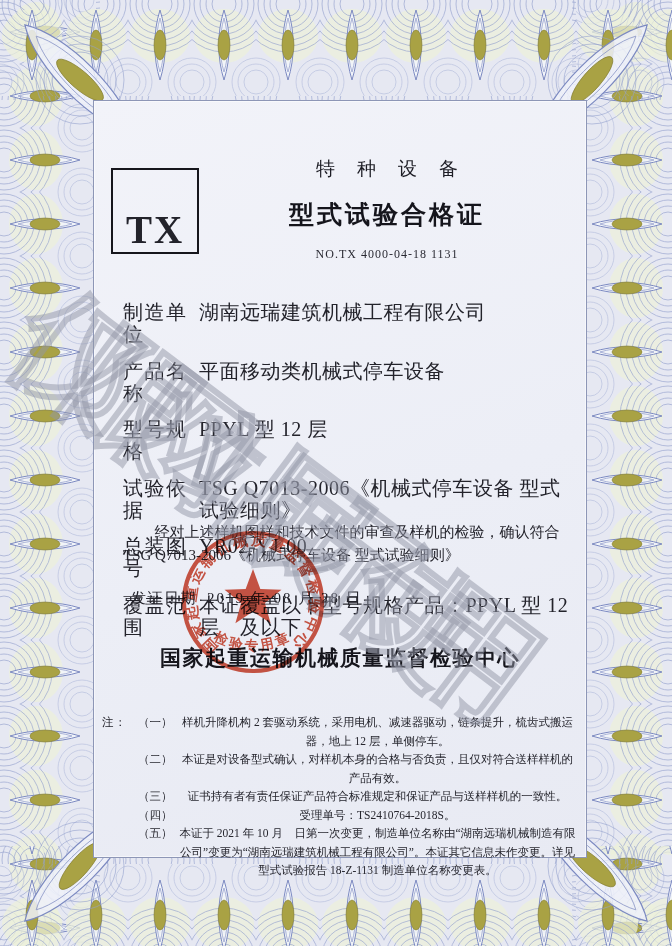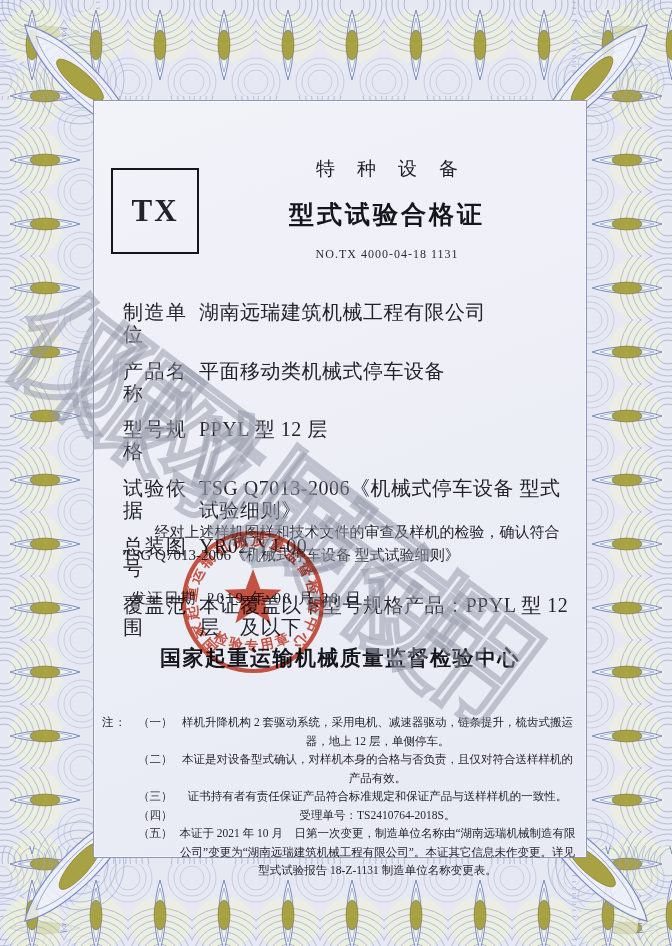--- a/index.html
+++ b/index.html
@@ -4,21 +4,21 @@
 <style>
   html,body{margin:0;padding:0;background:#cfd2de;}
   .page{position:relative;width:672px;height:946px;margin:0 auto;background:#e6e8f2;overflow:hidden;
         font-family:"Liberation Serif","DejaVu Serif",serif;color:#23232b;}
   .border-svg{position:absolute;left:0;top:0;z-index:0;}
   .inner-panel{position:absolute;left:93px;top:100px;width:492px;height:756px;z-index:2;
         background:linear-gradient(160deg,#f2f3f9 0%,#eceef6 55%,#e8eaf3 100%);
         border:1px solid #8d96b6;box-shadow:0 0 0 1px rgba(255,255,255,.5) inset;}
   
   .tx-badge{position:absolute;left:17px;top:67px;width:84px;height:82px;border:2px solid #16161c;
-        display:flex;align-items:center;justify-content:center;font-size:31px;font-weight:700;letter-spacing:2px;}
+        display:flex;align-items:flex-end;justify-content:center;font-size:39px;font-weight:700;letter-spacing:2px;}
   .title-block{position:absolute;left:104px;top:55px;width:378px;text-align:center;}
   .supertitle{font-size:19px;letter-spacing:22px;padding-left:22px;color:#1d1d25;}
   .main-title{font-size:25px;font-weight:700;letter-spacing:3px;margin-top:16px;color:#15151c;}
   .cert-no{font-size:12px;letter-spacing:1px;margin-top:16px;color:#2a2a33;}
   
   .fields{position:absolute;left:29px;top:200px;width:452px;}
   .frow{display:flex;margin-bottom:14.5px;font-size:20px;line-height:22px;}
   .flabel{width:66px;letter-spacing:1.5px;flex:none;}
   .fvalue{flex:1;margin-left:10px;letter-spacing:.5px;}
   .statement{position:absolute;left:29px;top:408px;width:452px;font-size:15px;line-height:23px;}

